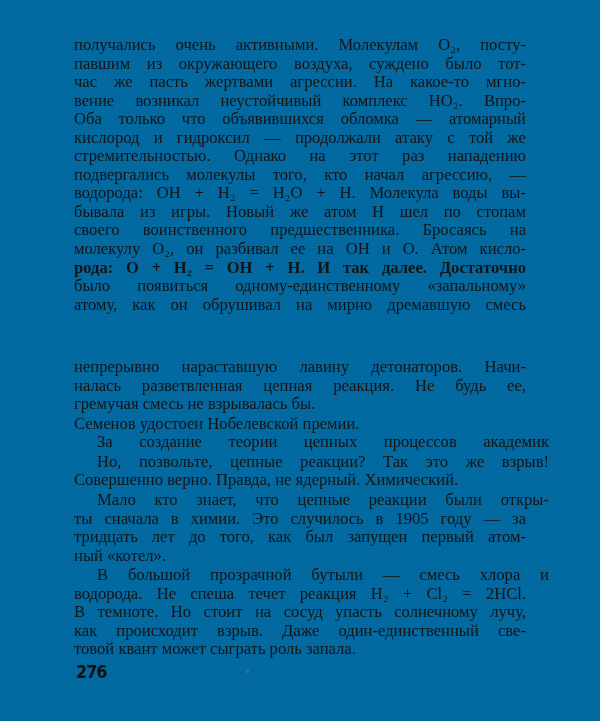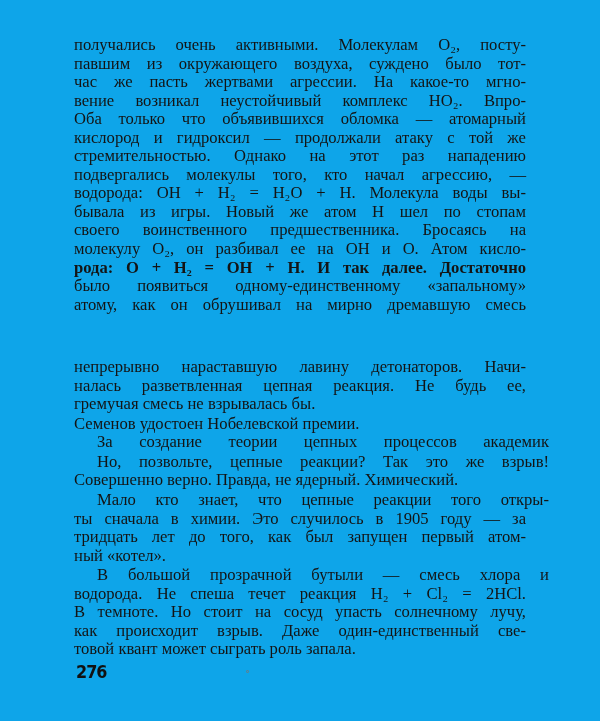--- a/index.html
+++ b/index.html
@@ -1,19 +1,19 @@
 <!DOCTYPE html>
 <html><head>
 <meta charset="utf-8">
 <style>
   html, body { margin: 0; padding: 0; background: #ffffff; }
   body { width: 600px; height: 721px; position: relative; overflow: hidden; }
   .page {
     position: absolute; left: 0; top: 0; width: 600px; height: 721px;
-    background: #0ea5e9;
+    background: #0369a1;
   }
   .text-column {
     position: absolute; left: 74px; top: 36px; width: 452px;
     font-family: "Liberation Serif", "DejaVu Serif", serif;
     font-size: 16.6px; line-height: 18.55px; color: #141414;
   }
   .line {
     display: block; white-space: nowrap; overflow: visible;
     text-align: justify; text-align-last: justify;
     transform-origin: left center;
@@ -60,21 +60,21 @@
       </div>
       <div class="para">
         <span class="line last" style="display: block; width: 452px;">Семенов удостоен Нобелевской премии.</span>
         <span class="line indent" style="display: block; width: 452px;">За создание теории цепных процессов академик</span>
       </div>
       <div class="para">
         <span class="line indent" style="display: block; width: 452px;">Но, позвольте, цепные реакции? Так это же взрыв!</span>
         <span class="line last" style="display: block; width: 452px;">Совершенно верно. Правда, не ядерный. Химический.</span>
       </div>
       <div class="para">
-        <span class="line indent" style="display: block; width: 452px;">Мало кто знает, что цепные реакции того откры-</span>
+        <span class="line indent" style="display: block; width: 452px;">Мало кто знает, что цепные реакции были откры-</span>
         <span class="line" style="display: block; width: 452px;">ты сначала в химии. Это случилось в 1905 году — за</span>
         <span class="line" style="display: block; width: 452px;">тридцать лет до того, как был запущен первый атом-</span>
         <span class="line last" style="display: block; width: 452px;">ный «котел».</span>
       </div>
       <div class="para">
         <span class="line indent" style="display: block; width: 452px;">В большой прозрачной бутыли — смесь хлора и</span>
         <span class="line" style="display: block; width: 452px;">водорода. Не спеша течет реакция H₂ + Cl₂ = 2HCl.</span>
         <span class="line" style="display: block; width: 452px;">В темноте. Но стоит на сосуд упасть солнечному лучу,</span>
         <span class="line" style="display: block; width: 452px;">как происходит взрыв. Даже один-единственный све-</span>
         <span class="line last" style="display: block; width: 452px;">товой квант может сыграть роль запала.</span>

